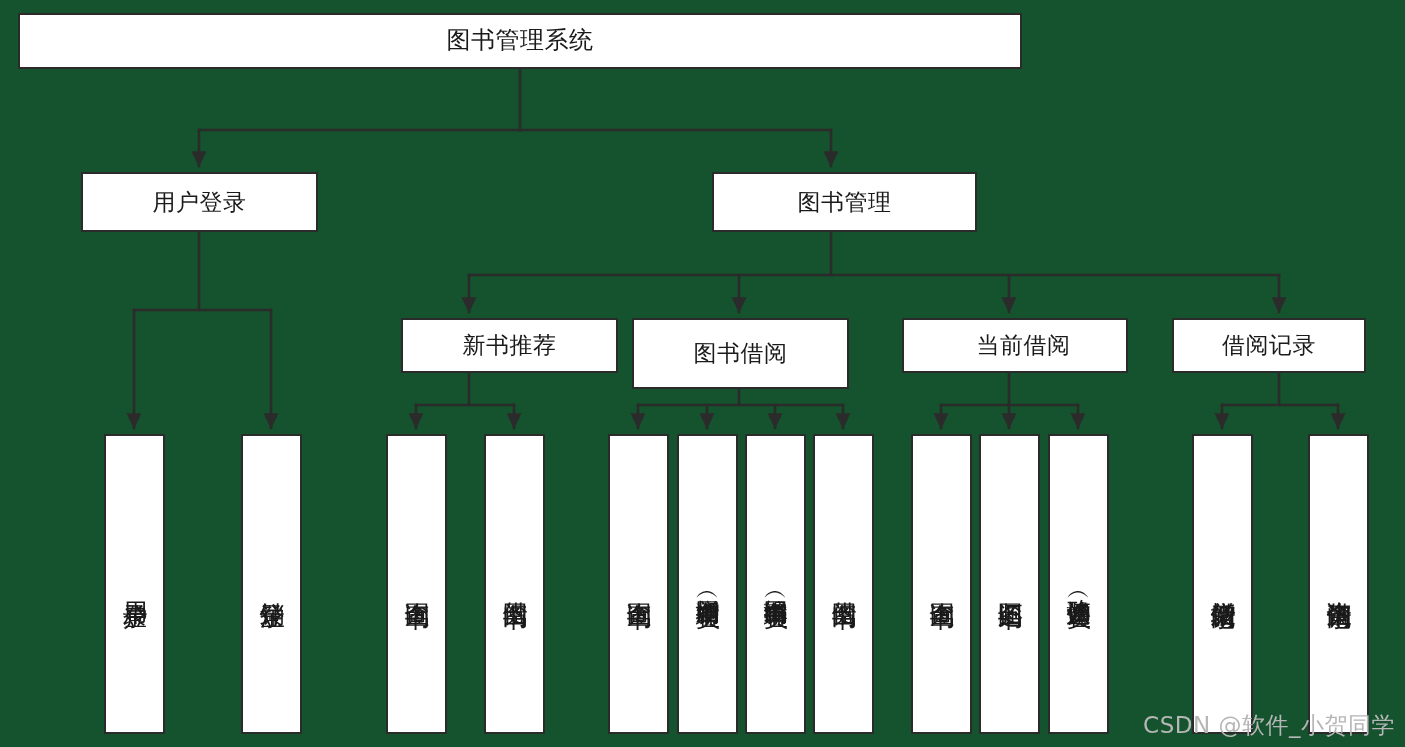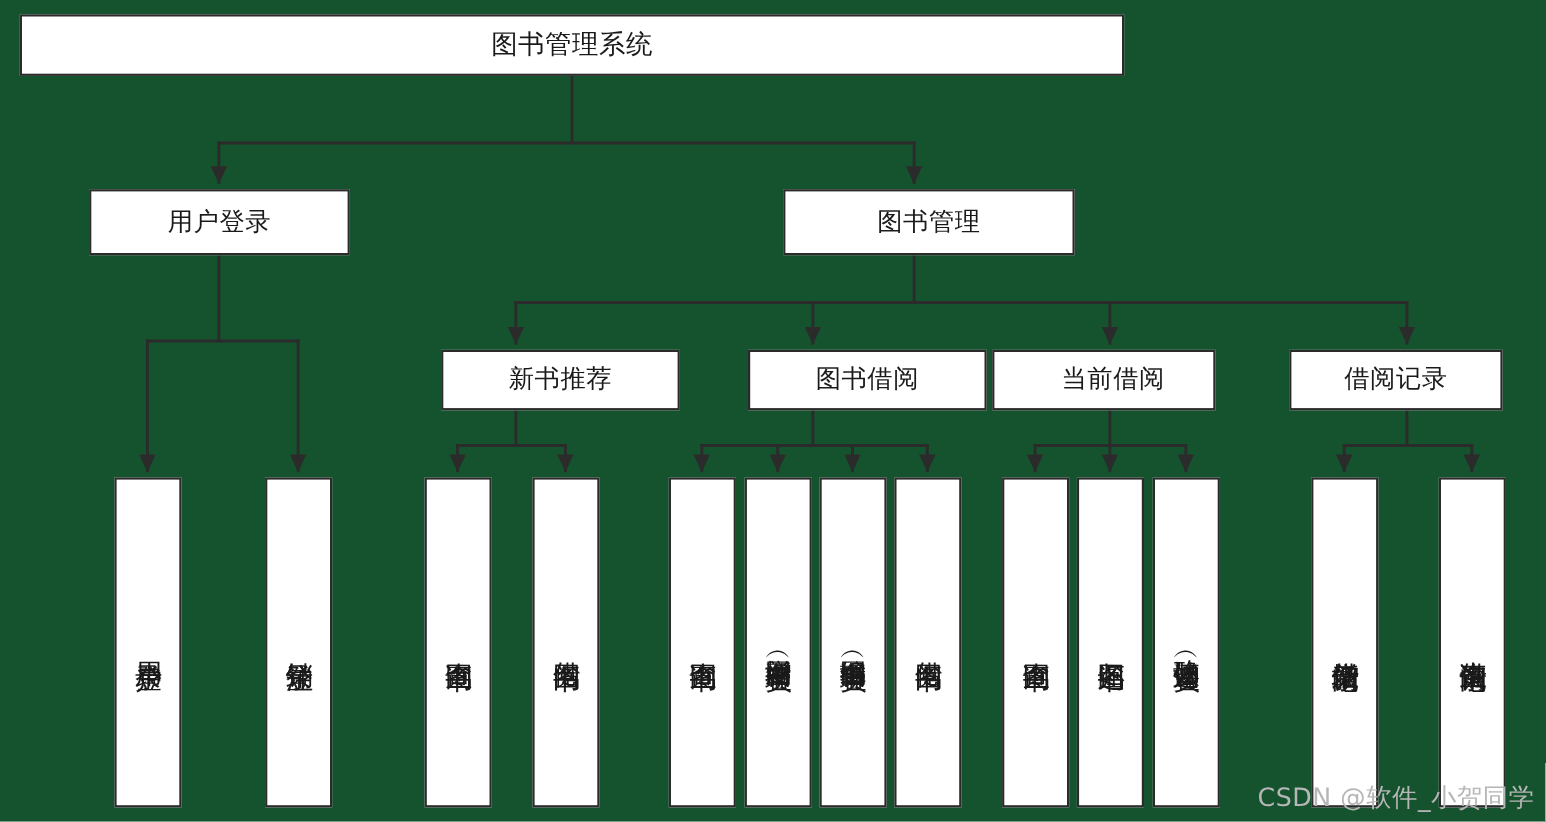--- a/index.html
+++ b/index.html
@@ -136,24 +136,24 @@
   <div class="node horiz" style="left:81px; top:172px; width:237px; height:60px;">
     <span class="node-label">用户登录</span>
   </div>
   <div class="node horiz" style="left:712px; top:172px; width:265px; height:60px;">
     <span class="node-label">图书管理</span>
   </div>
 
   <div class="node horiz" style="left:361px; top:318px; width:217px; height:55px;margin-left:40px;">
     <span class="node-label">新书推荐</span>
   </div>
-  <div class="node horiz" style="left:632px; top:318px; width:217px; height:55px;margin-left:48px;">
+  <div class="node horiz" style="left:632px; top:318px; width:217px; height:71px;">
     <span class="node-label">图书借阅</span>
   </div>
-  <div class="node horiz" style="left:902px; top:318px; width:203px; height:55px;padding-left:17px;">
+  <div class="node horiz" style="left:902px; top:318px; width:226px; height:55px;padding-left:17px;">
     <span class="node-label">当前借阅</span>
   </div>
   <div class="node horiz" style="left:1172px; top:318px; width:194px; height:55px;">
     <span class="node-label">借阅记录</span>
   </div>
 
   <div class="node vert" style="left:104px; top:434px; width:61px; height:300px;">
     <span class="node-label">用户登录</span>
   </div>
   <div class="node vert" style="left:241px; top:434px; width:61px; height:300px;">

